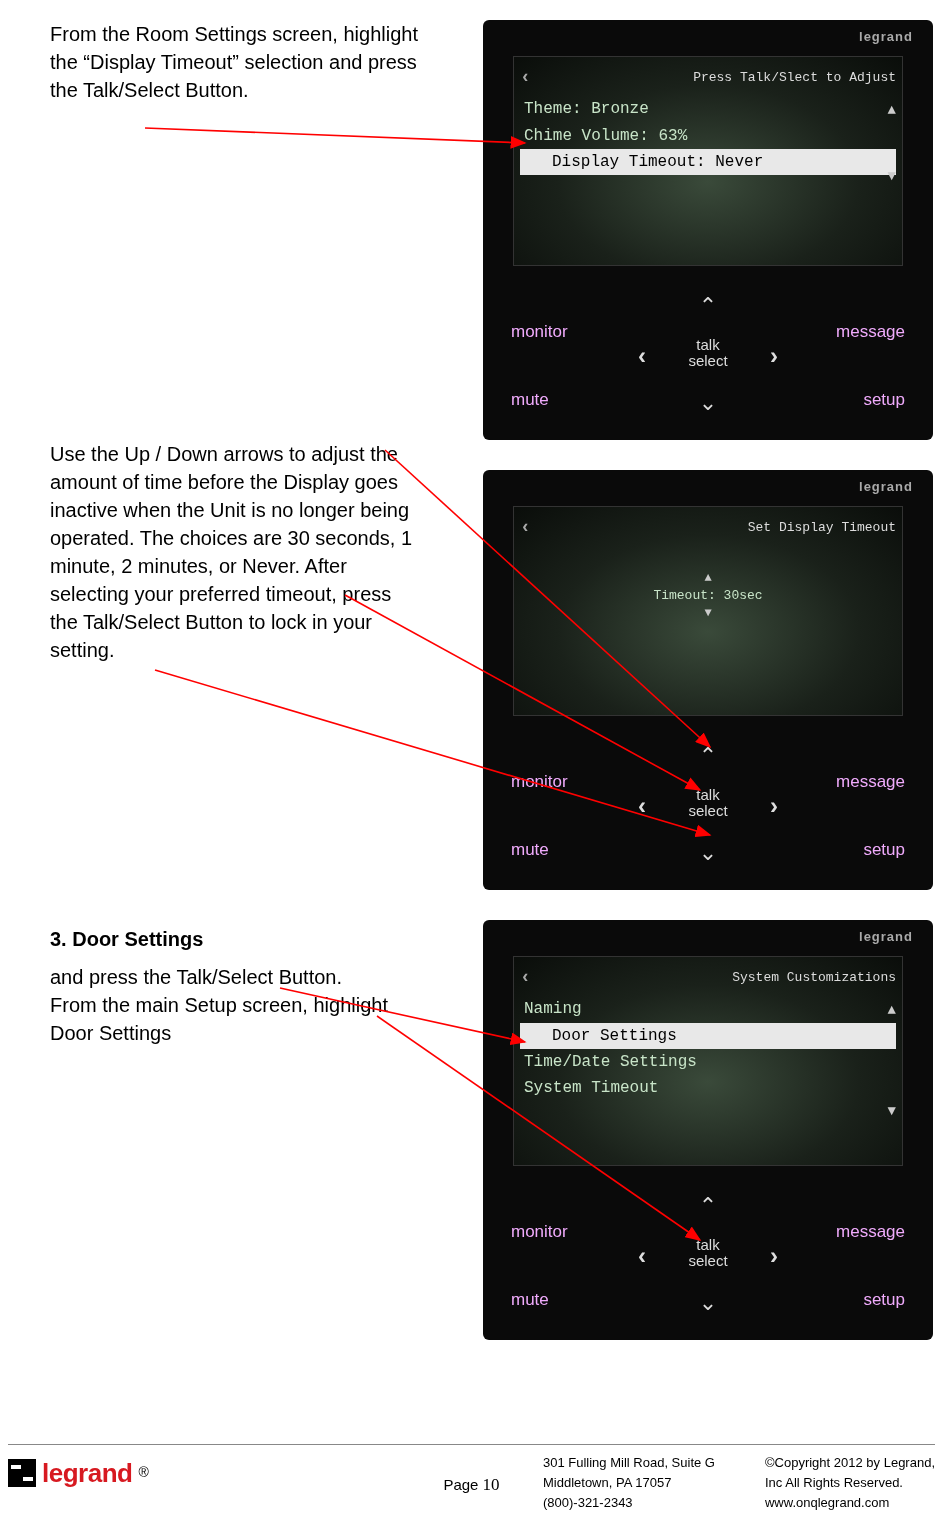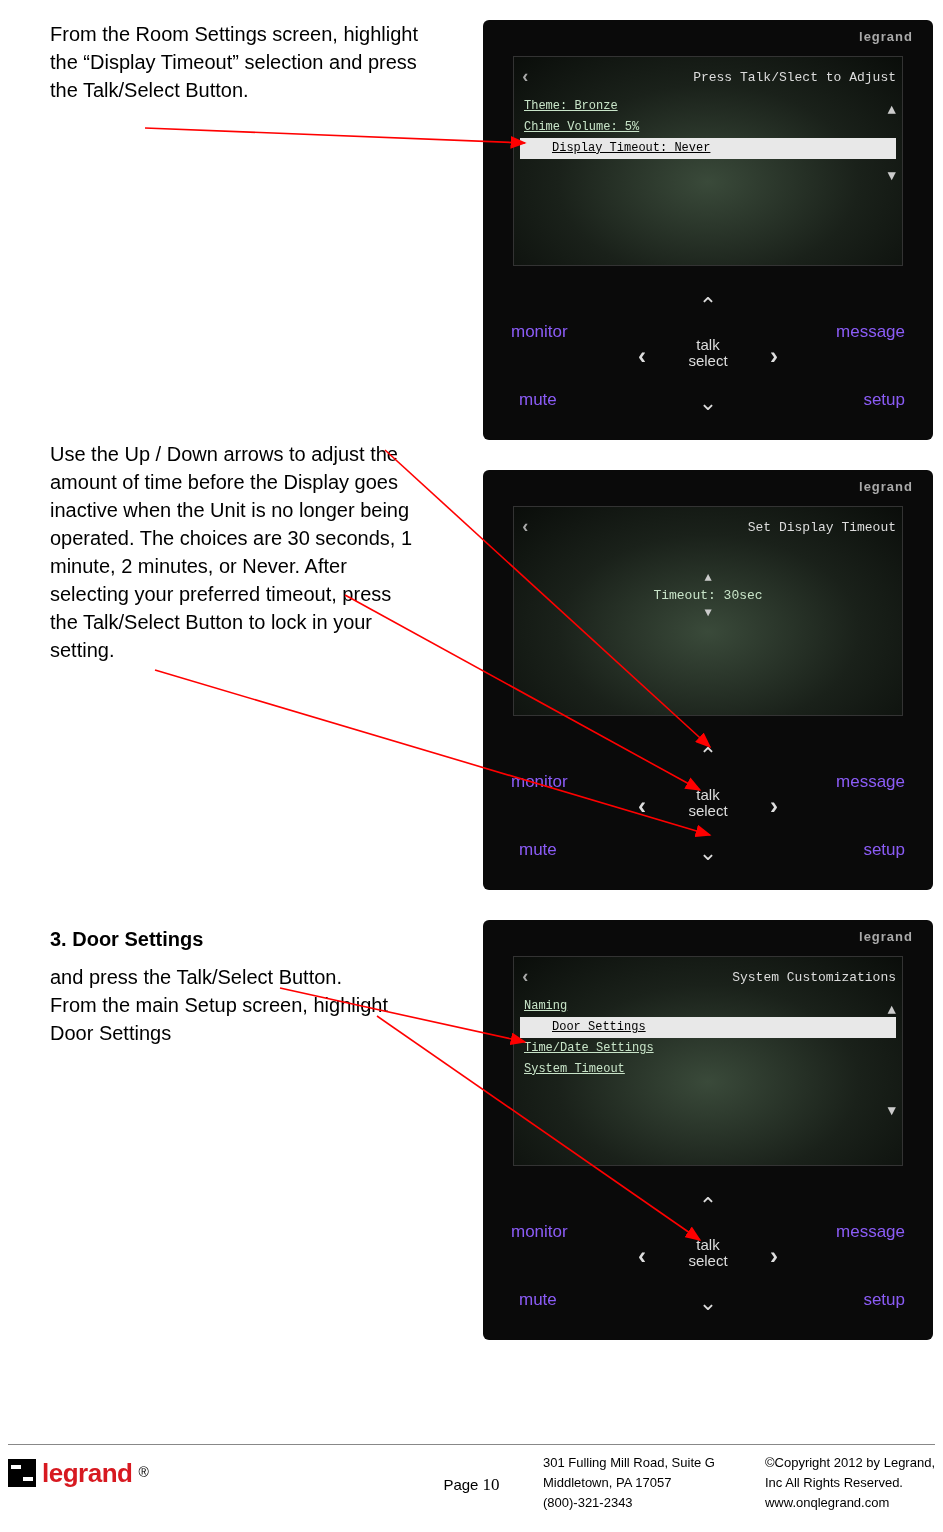--- a/index.html
+++ b/index.html
@@ -73,23 +73,22 @@
     }
     .screen-title {
       flex: 1;
       text-align: right;
       color: #ddd;
       font-size: 13px;
     }
     .screen-items { margin-top: 4px; }
     .screen-item {
       padding: 2px 4px;
-      font-size: 12px;
+      font-size: 16px;
       color: #c8e4c8;
-      text-decoration: underline;
     }
     .screen-item.highlighted {
       background: #e8e8e8;
       color: #000;
       padding-left: 32px;
     }
     .scroll-up, .scroll-dn {
       position: absolute;
       right: 6px;
       font-size: 14px;
@@ -107,25 +106,25 @@
       color: #ccc;
     }
     .nav-pad {
       position: absolute;
       top: 260px;
       left: 0; right: 0;
       height: 150px;
     }
     .nav-label {
       position: absolute;
-      color: #8b5cf6;
+      color: #f0abfc;
       font-size: 17px;
     }
     .lbl-monitor { left: 28px; top: 40px; }
-    .lbl-mute    { left: 28px; top: 108px; margin-left: 8px; }
+    .lbl-mute    { left: 28px; top: 108px; }
     .lbl-message { right: 28px; top: 40px; }
     .lbl-setup   { right: 28px; top: 108px; }
     .dpad {
       position: absolute;
       left: 50%; top: 50%;
       transform: translate(-50%, -50%);
       width: 140px; height: 120px;
       text-align: center;
       color: #ddd;
     }
@@ -219,21 +218,21 @@
 
   <div class="device dev1">
     <div class="dev-brand">legrand</div>
     <div class="dev-screen">
       <div class="screen-header">
         <span class="back-chev">‹</span>
         <span class="screen-title">Press Talk/Slect to Adjust</span>
       </div>
       <div class="screen-items" id="s1items">
           <div class="screen-item">Theme: Bronze</div>
-          <div class="screen-item">Chime Volume: 5%</div>
+          <div class="screen-item">Chime Volume: 63%</div>
           <div class="screen-item highlighted">Display Timeout: Never</div>
         </div>
       <span class="scroll-up">▲</span>
       <span class="scroll-dn">▼</span>
     </div>
     <div class="nav-pad">
       <span class="nav-label lbl-monitor">monitor</span>
       <span class="nav-label lbl-mute">mute</span>
       <span class="nav-label lbl-message">message</span>
       <span class="nav-label lbl-setup">setup</span>

